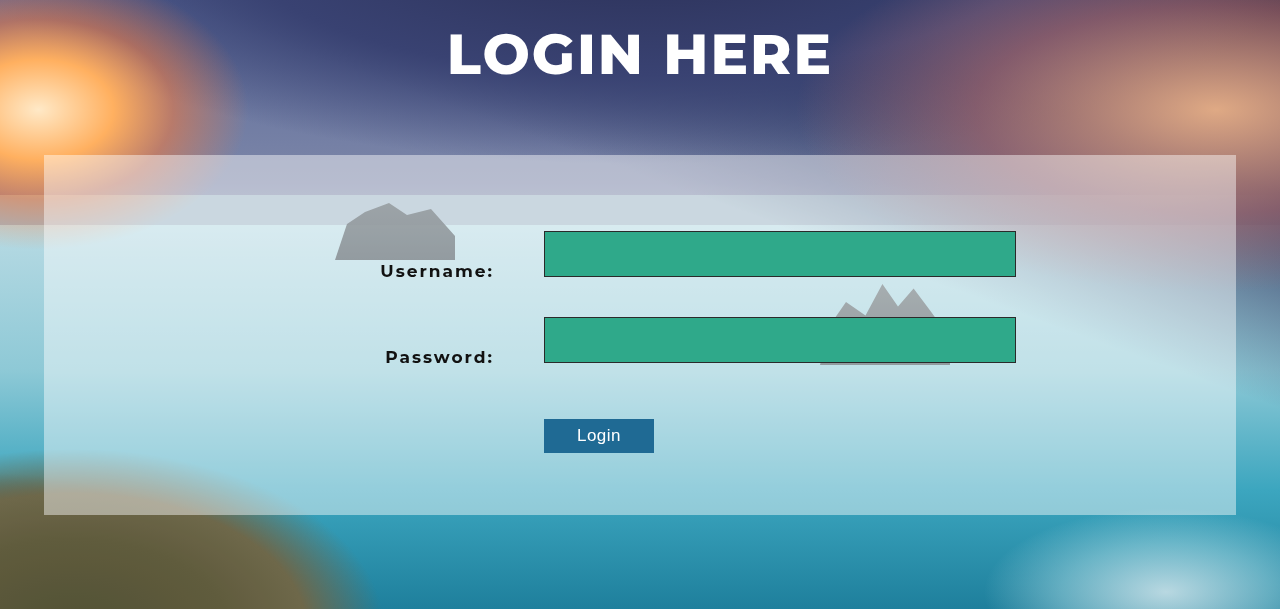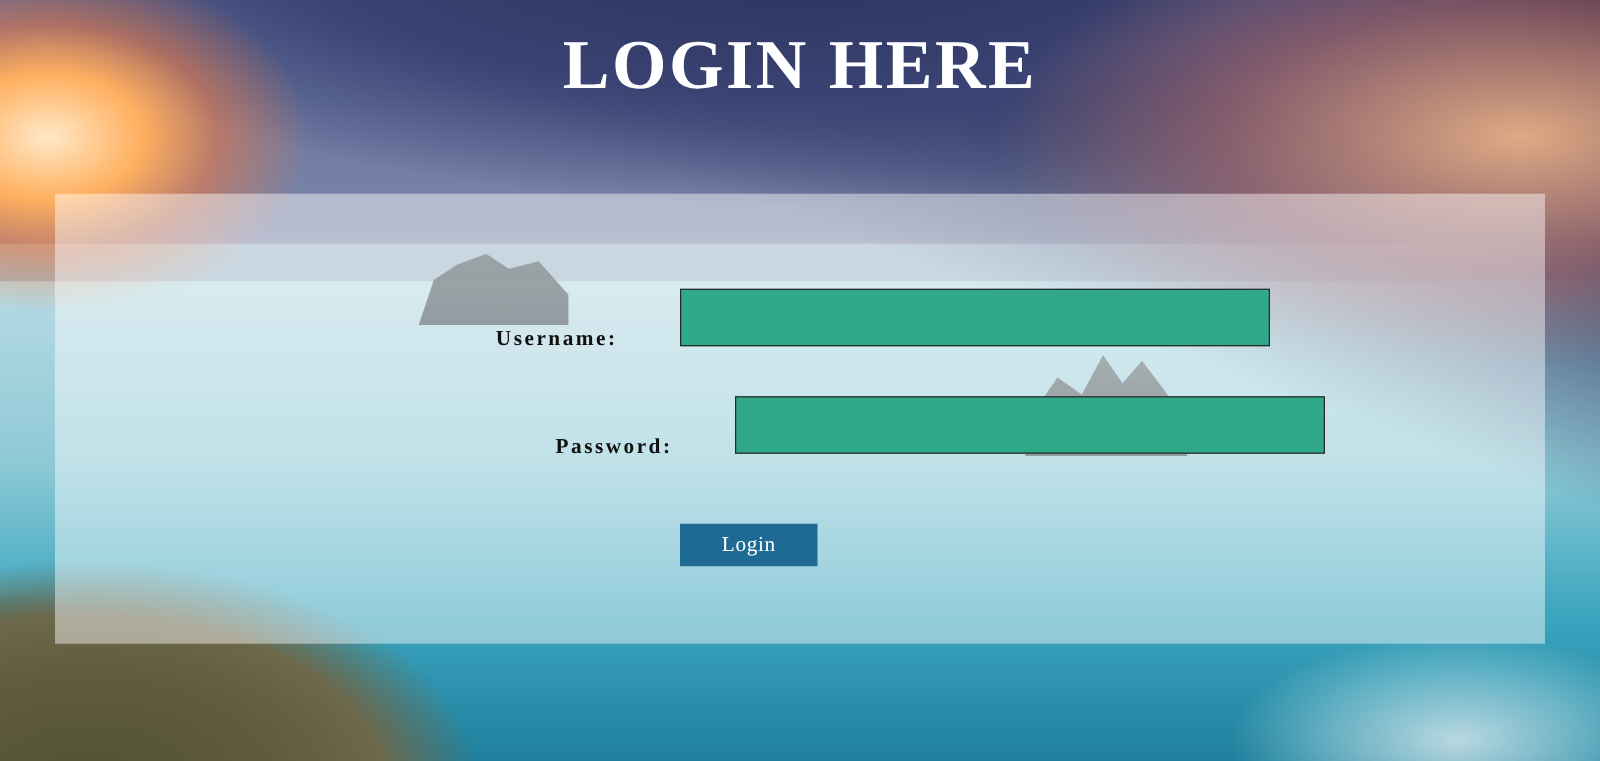--- a/index.html
+++ b/index.html
@@ -1,15 +1,15 @@
 <!DOCTYPE html>
 <html><head>
 <meta charset="utf-8">
 <style>
-  * { box-sizing: border-box; margin: 0; padding: 0; font-family: Liberation Serif, serif; }
+  * { box-sizing: border-box; margin: 0; padding: 0; }
   html, body { width: 1280px; height: 609px; overflow: hidden; font-family: "Montserrat", "Segoe UI", Arial, sans-serif; }
 
   
   .bg {
     position: absolute; inset: 0;
     background:
       
       radial-gradient(ellipse 300px 200px at 3% 18%, #ffe9c7 0%, #ffb060 25%, rgba(255,120,50,0.5) 45%, rgba(0,0,0,0) 70%),
       
       radial-gradient(ellipse 600px 260px at 95% 18%, rgba(255,190,140,0.85) 0%, rgba(210,120,110,0.5) 40%, rgba(0,0,0,0) 70%),
@@ -66,21 +66,21 @@
     position: absolute;
     left: 44px; right: 44px; top: 155px; height: 360px;
     background: rgba(255,255,255,0.45);
   }
 
   .row {
     position: absolute; left: 0; right: 0;
     display: flex; align-items: center;
   }
   .row.username { top: 72px; }
-  .row.password { top: 158px; padding-left: 44px; }
+  .row.password { top: 158px; }
 
   .lbl {
     width: 500px;
     text-align: right;
     padding-right: 50px;
     font-weight: 700;
     letter-spacing: 2px;
     font-size: 17px;
     color: #111;
     margin-top: 34px;

